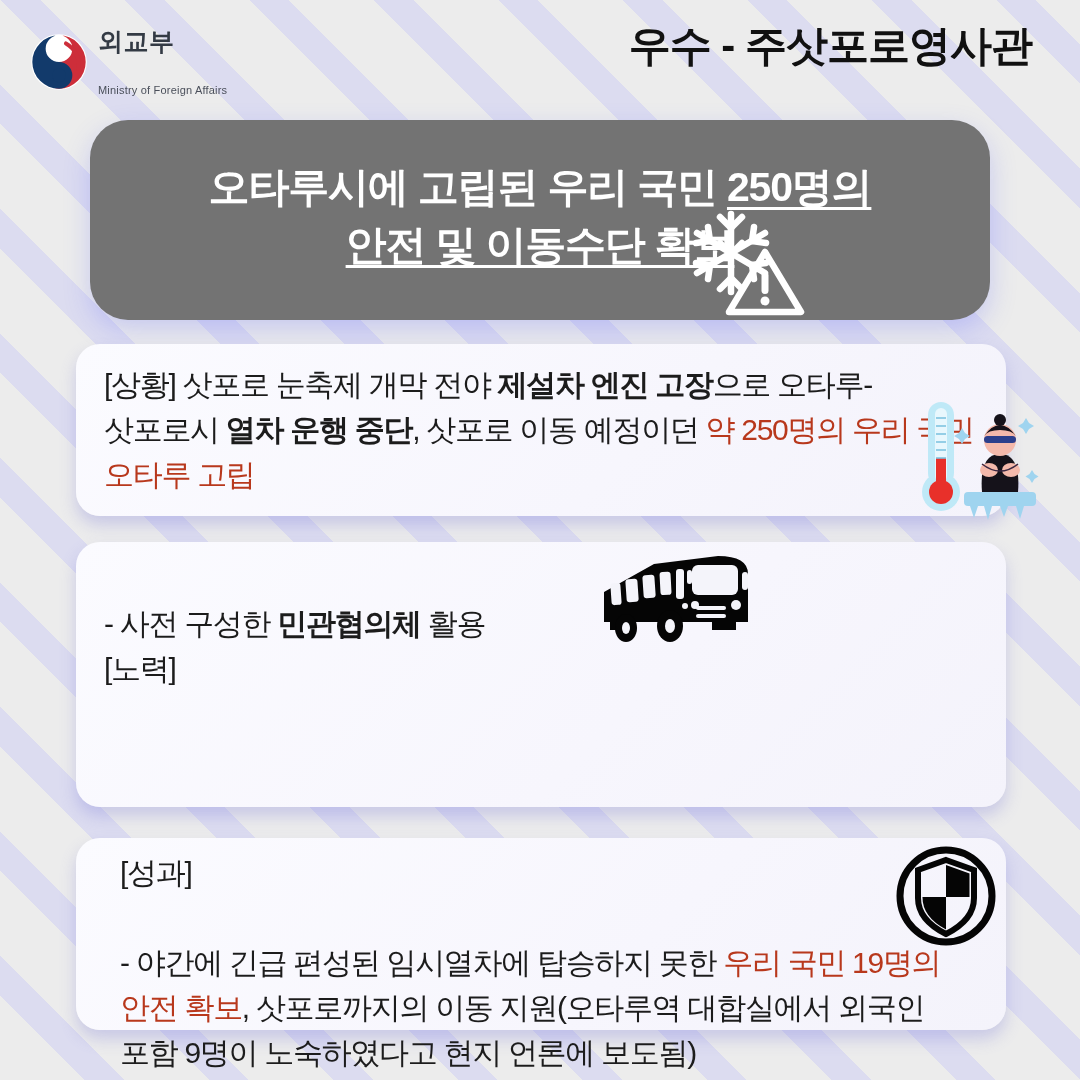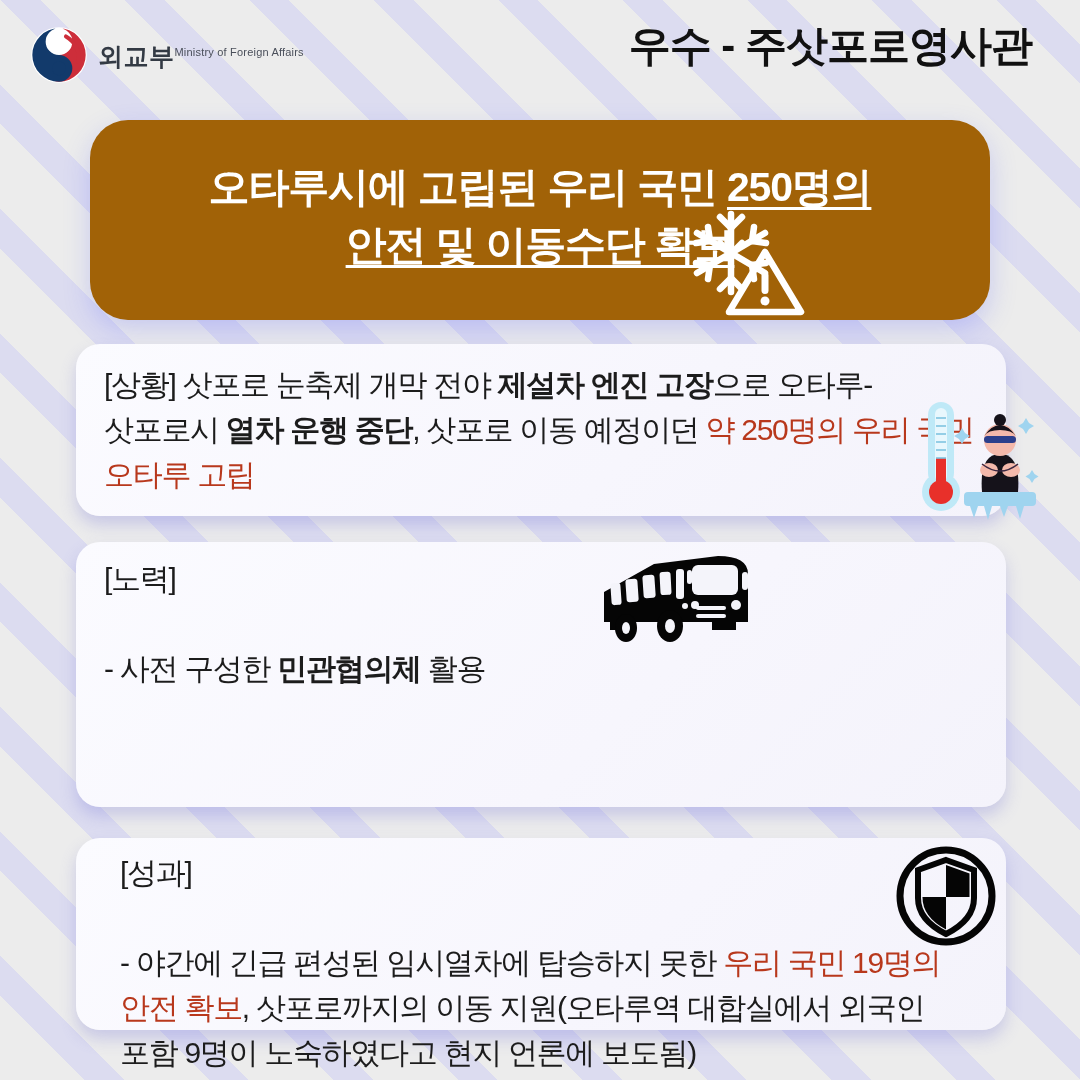--- a/index.html
+++ b/index.html
@@ -51,23 +51,24 @@
     align-items: center;
     gap: 10px;
   }
   #logo-mark {
     width: 58px;
     height: 58px;
     flex: 0 0 auto;
   }
   #logo-text {
     display: flex;
-    flex-direction: row;
+    flex-direction: column;
     justify-content: center;
     padding-top: 2px;
+    gap: 27px;
   }
   #logo-ko {
     font-size: 25px;
     font-weight: 700;
     color: #333a44;
     letter-spacing: 0.5px;
     line-height: 1.05;
   }
   #logo-en {
     font-size: 11px;
@@ -88,21 +89,21 @@
     white-space: nowrap;
   }
 
   
   #title-banner {
     position: absolute;
     left: 90px;
     top: 120px;
     width: 900px;
     height: 200px;
-    background: #a16207;
+    background: #737373;
     border-radius: 38px;
     box-shadow: 0 10px 26px rgba(92,98,251,0.25);
     overflow: hidden;
   }
   #title-text {
     position: absolute;
     left: 0;
     right: 0;
     top: 38px;
     text-align: center;
@@ -290,23 +291,23 @@
       <g fill="#9fd4ef">
         <path d="M48 36 l3 5 l5 3 l-5 3 l-3 5 l-3 -5 l-5 -3 l5 -3 z"></path>
         <path d="M112 26 l3 5 l5 3 l-5 3 l-3 5 l-3 -5 l-5 -3 l5 -3 z"></path>
         <path d="M118 78 l2.5 4 l4 2.5 l-4 2.5 l-2.5 4 l-2.5 -4 l-4 -2.5 l4 -2.5 z"></path>
       </g>
     </svg>
   </div>
 
   <div class="card" id="card-effort">
     <div class="card-body">
-      <div>[노력]</div>
       <div style="white-space:pre-wrap;"><span>
 - 사전 구성한 </span><span class="b">민관협의체</span><span> 활용</span></div>
+      <div>[노력]</div>
 
       <svg id="bus-icon" viewBox="0 0 175 110">
         <g fill="#050505">
 
           <path d="M8 44 L58 16 L122 8 Q152 8 152 26 L152 74 L140 74 L140 82 L116 82 L116 74 L36 74 L36 82 L14 82 L14 74 L8 74 Z"></path>
         </g>
         <g fill="#f4f4fa">
 
           <rect x="15" y="35" width="10" height="22" rx="3" transform="rotate(-4 20 46)"></rect>
           <rect x="30" y="31" width="12" height="23" rx="3" transform="rotate(-4 36 42)"></rect>

